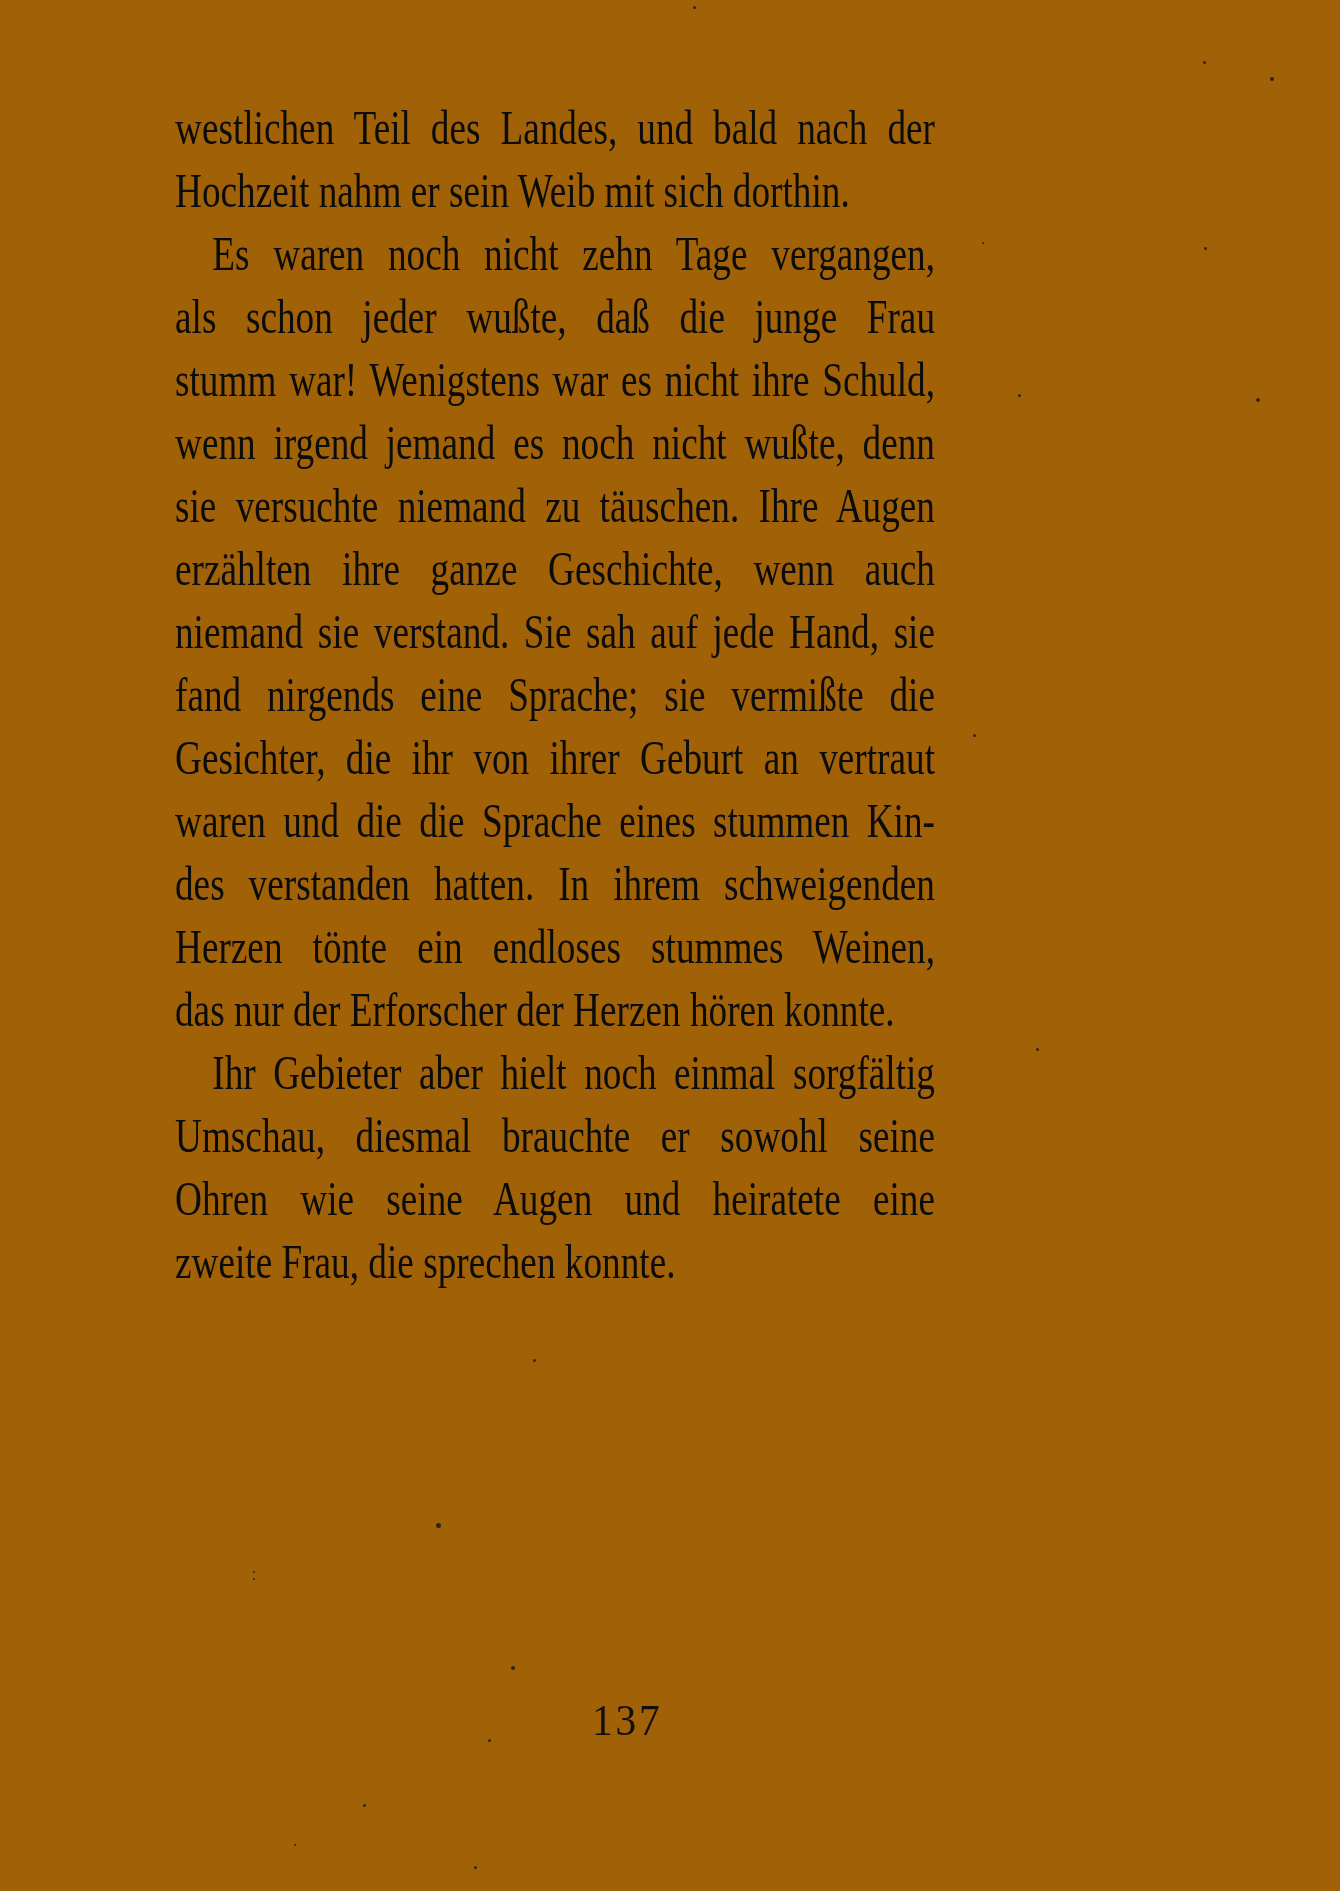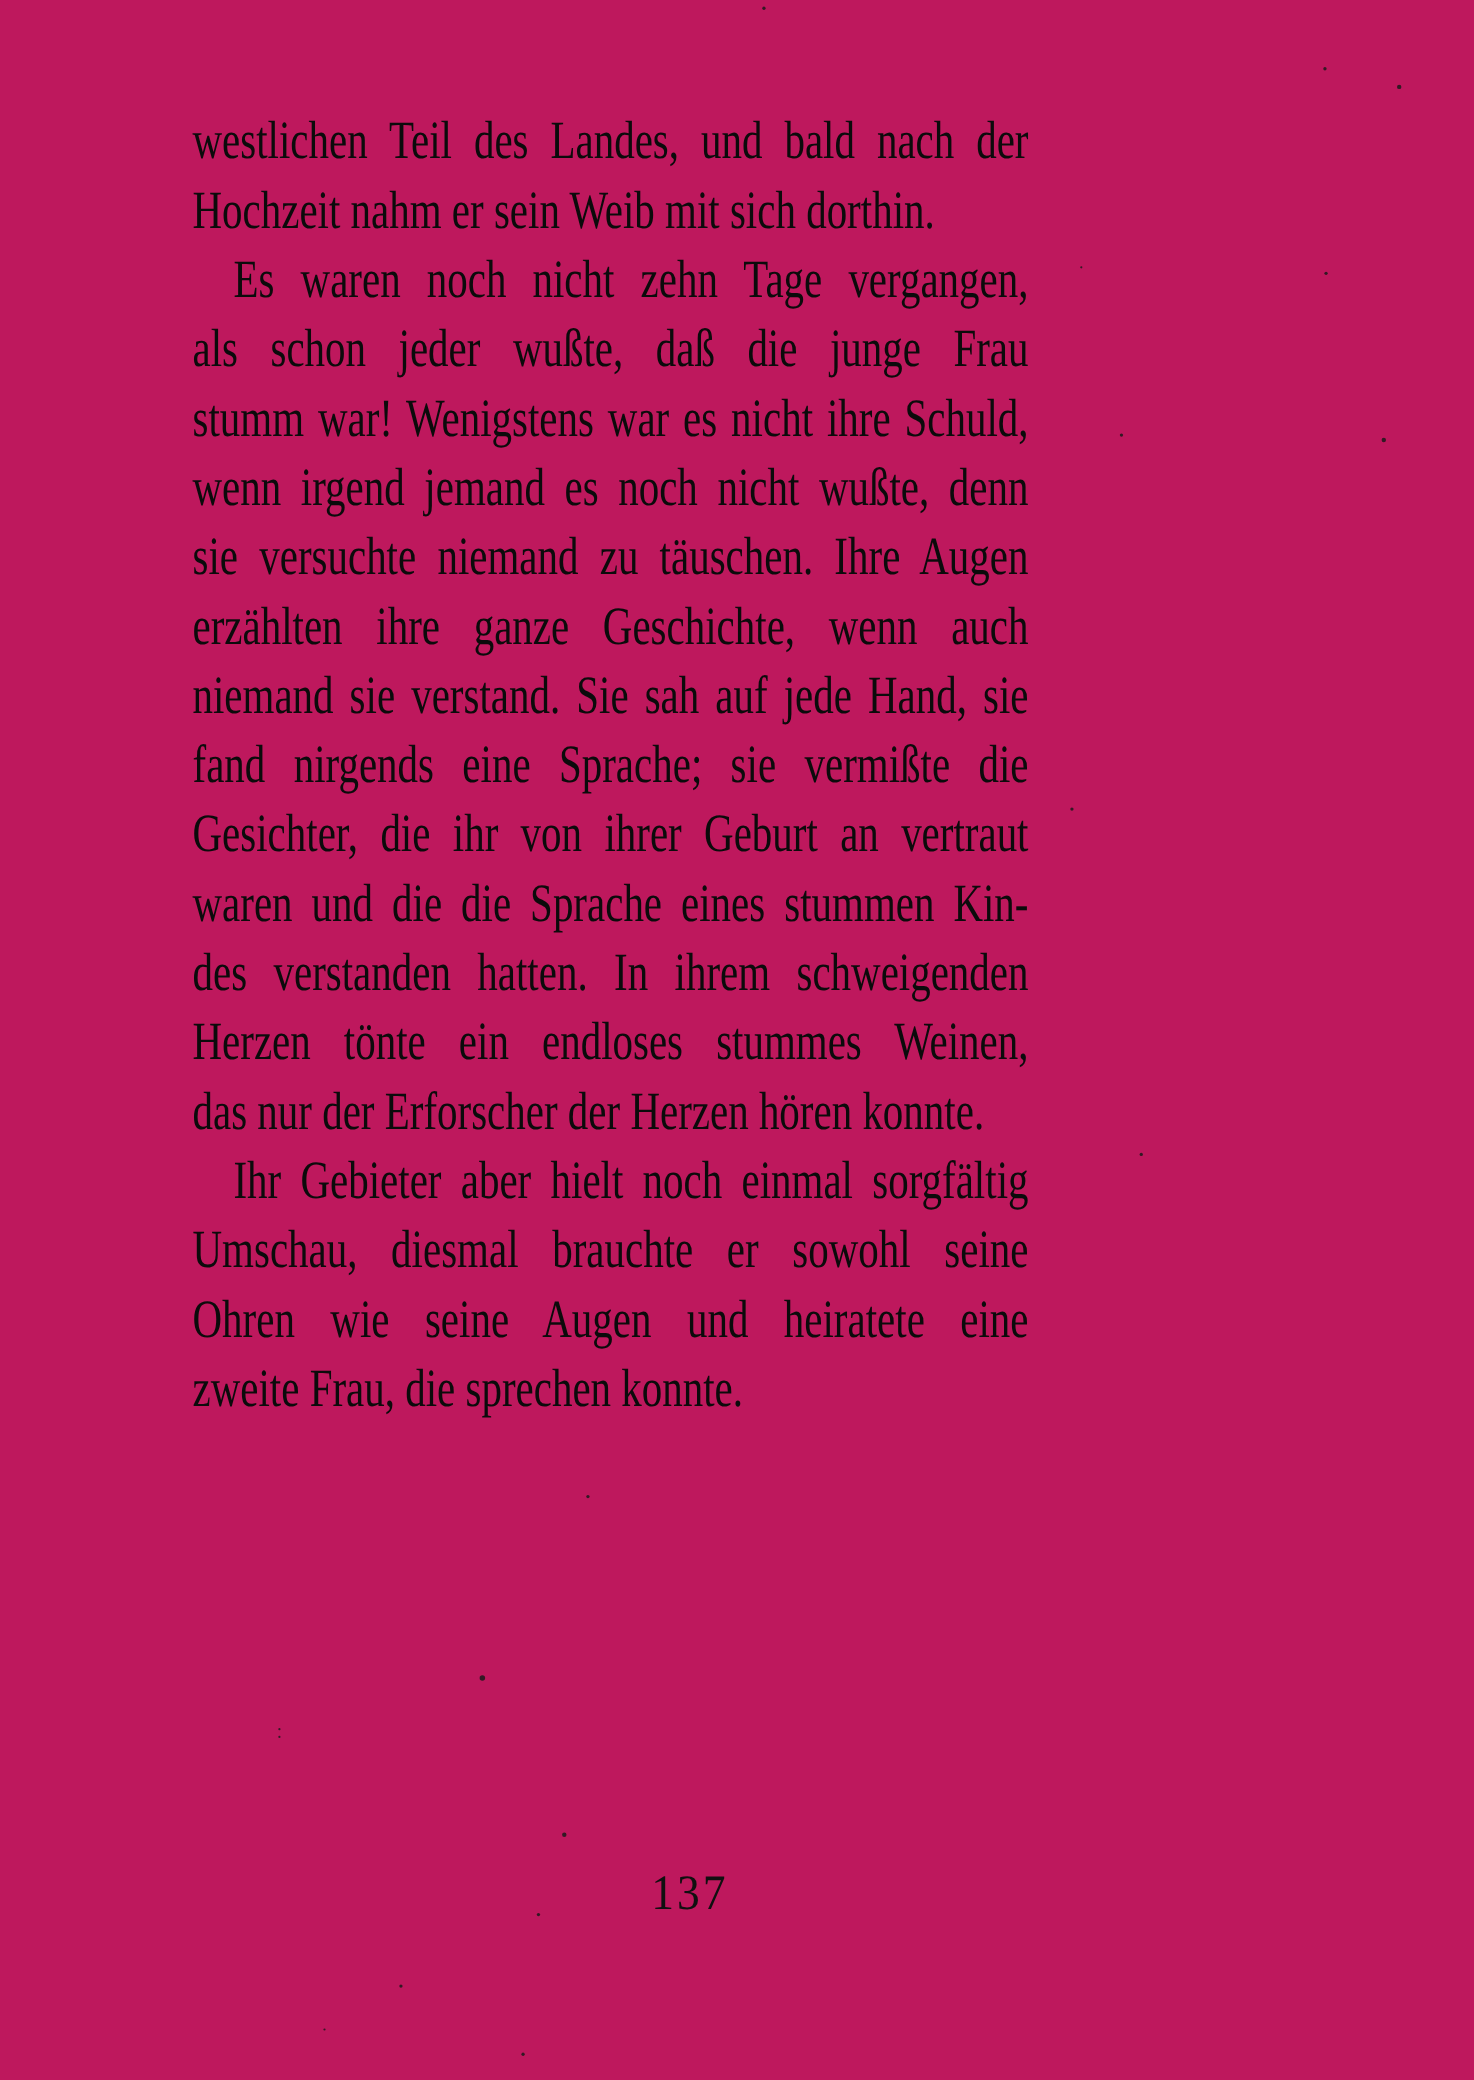--- a/index.html
+++ b/index.html
@@ -7,21 +7,21 @@
     padding: 0;
     width: 1340px;
     height: 1891px;
     background: #ffffff;
     overflow: hidden;
   }
   .page {
     position: relative;
     width: 1340px;
     height: 1891px;
-    background: #be185d;
+    background: #a16207;
   }
   .text-block {
     position: absolute;
     left: 175px;
     top: 96px;
     width: 1000px;
     transform: scaleX(0.76);
     transform-origin: 0 0;
     font-family: "Liberation Serif", serif;
     font-size: 49px;

